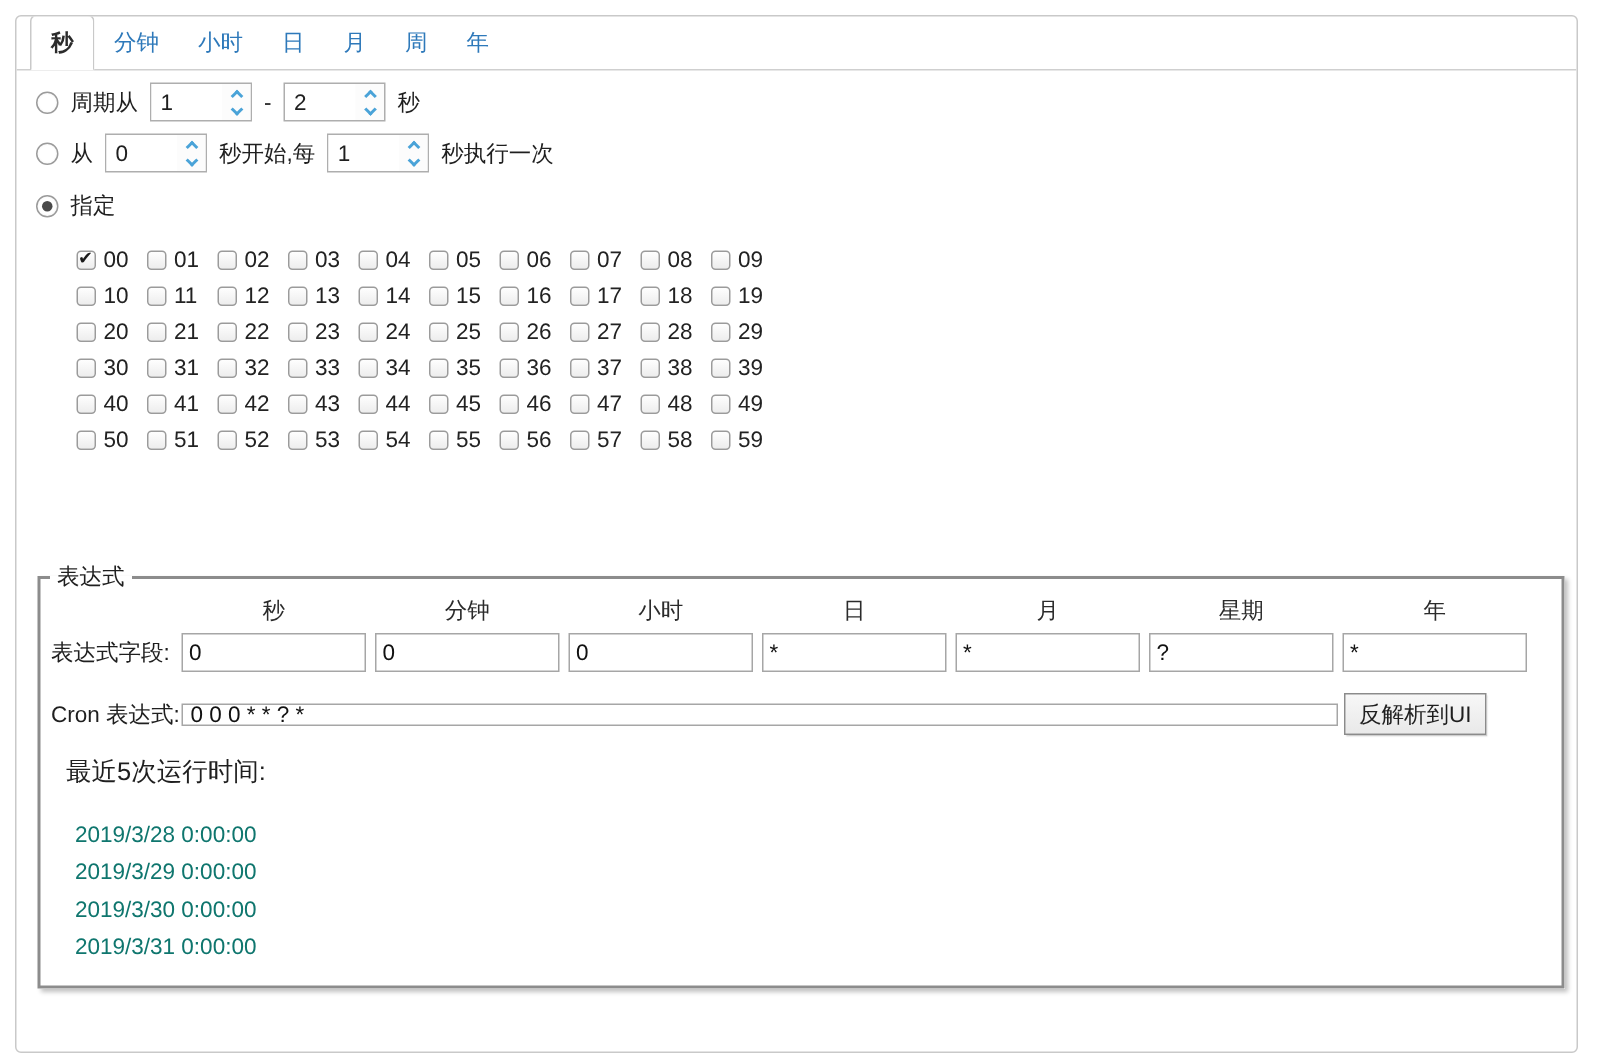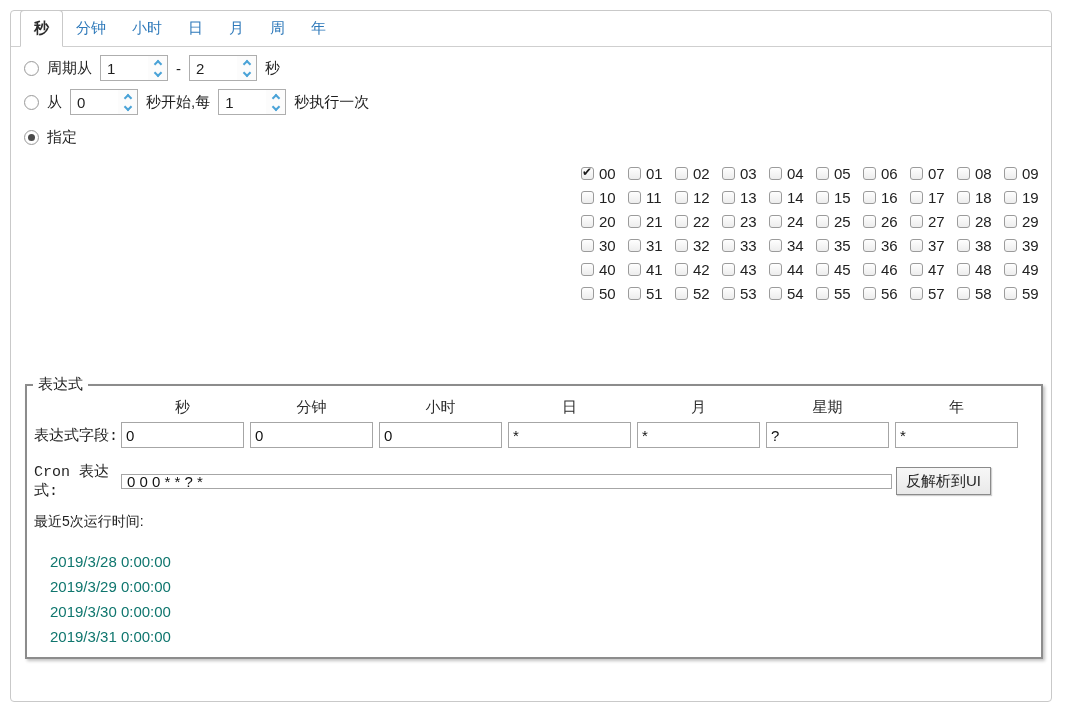--- a/index.html
+++ b/index.html
@@ -30,44 +30,44 @@
   .spin-input { flex:1; min-width:0; border:none; outline:none; padding:0 0 0 6px;
                 font-size:15px; font-family:inherit; color:#1f1f1f; }
   .spin-btns { width:19px; display:flex; flex-direction:column; background:#fcfcfc; }
   .spin-btn { flex:1; display:flex; align-items:center; justify-content:center; cursor:pointer; }
   .chev { width:6px; height:6px; border-left:2px solid #4aa3d8; border-top:2px solid #4aa3d8; }
   .chev.up { transform:rotate(45deg); margin-top:3px; }
   .chev.down { transform:rotate(-135deg); margin-bottom:3px; }
 
   
   .cb-grid { margin:14px 0 0 27px; }
-  .cb-row { display:flex; align-items:center; height:24px;justify-content:flex-end; }
+  .cb-row { display:flex; align-items:center; height:24px; }
   .cb-cell { display:flex; align-items:center; width:47px; cursor:pointer; }
   .cb { width:13px; height:13px; flex:none; border:1px solid #9b9b9b; border-radius:3px;
         background:linear-gradient(#fefefe,#ededed); position:relative; margin-right:5px; }
   .cb.checked::after { content:"\2714"; position:absolute; left:0px; top:-3px; font-size:12px; color:#1a1a1a; }
   .cb-label { font-size:15px; color:#222; }
 
   
   fieldset.exp { margin:70px 0 0 14px; width:1018px; height:284px; padding:2px 0 10px 4px;
                  border:2px solid #8c8c8c; box-shadow:2px 2px 3px #c2c2c2; background:#fff; }
   fieldset.exp legend { font-size:15px; padding:0 5px; margin-left:2px; color:#1f1f1f; }
   .exp-header { display:flex; margin-left:90px; margin-top:2px; font-size:15px; color:#2b2b2b; }
   .exp-col { width:123px; margin-right:6px; text-align:center; }
   .exp-row { display:flex; align-items:center; margin-top:5px; }
-  .exp-label { width:90px; padding-left:3px; font-size:15px; flex:none;font-family:Liberation Mono, monospace; }
+  .exp-label { width:90px; padding-left:3px; font-size:15px; flex:none; }
   .exp-input { width:123px; margin-right:6px; height:26px; border:1px solid #a6a6a6;
                padding:0 4px; font-size:15px; font-family:inherit; color:#111; }
   .cron-row { display:flex; align-items:center; margin-top:14px; }
   .cron-input { width:771px; height:15px; border:1px solid #a6a6a6; padding:0 5px;
                 font-size:15px; font-family:inherit; color:#111; }
   .parse-btn { margin-left:4px; height:28px; padding:0 9px; font-size:15px; font-family:inherit;
                color:#1f1f1f; background:linear-gradient(#f7f7f7,#e9e9e9);
                border:1px solid #8b8b8b; box-shadow:1px 1px 1px #cfcfcf; cursor:pointer; }
-  .recent-label { margin-top:13px; padding-left:3px; font-size:14px; }
+  .recent-label { margin-top:13px; padding-left:3px; font-size:17px;margin-left:10px; }
   .times { margin:18px 0 0 19px; }
   .time-item { font-size:15px; line-height:25px; color:#0f766e; }
 </style>
 </head>
 <body>
 
 <div class="page">
 
   <div class="tabbar" id="tabbar">
       <div class="tab active">秒</div>

